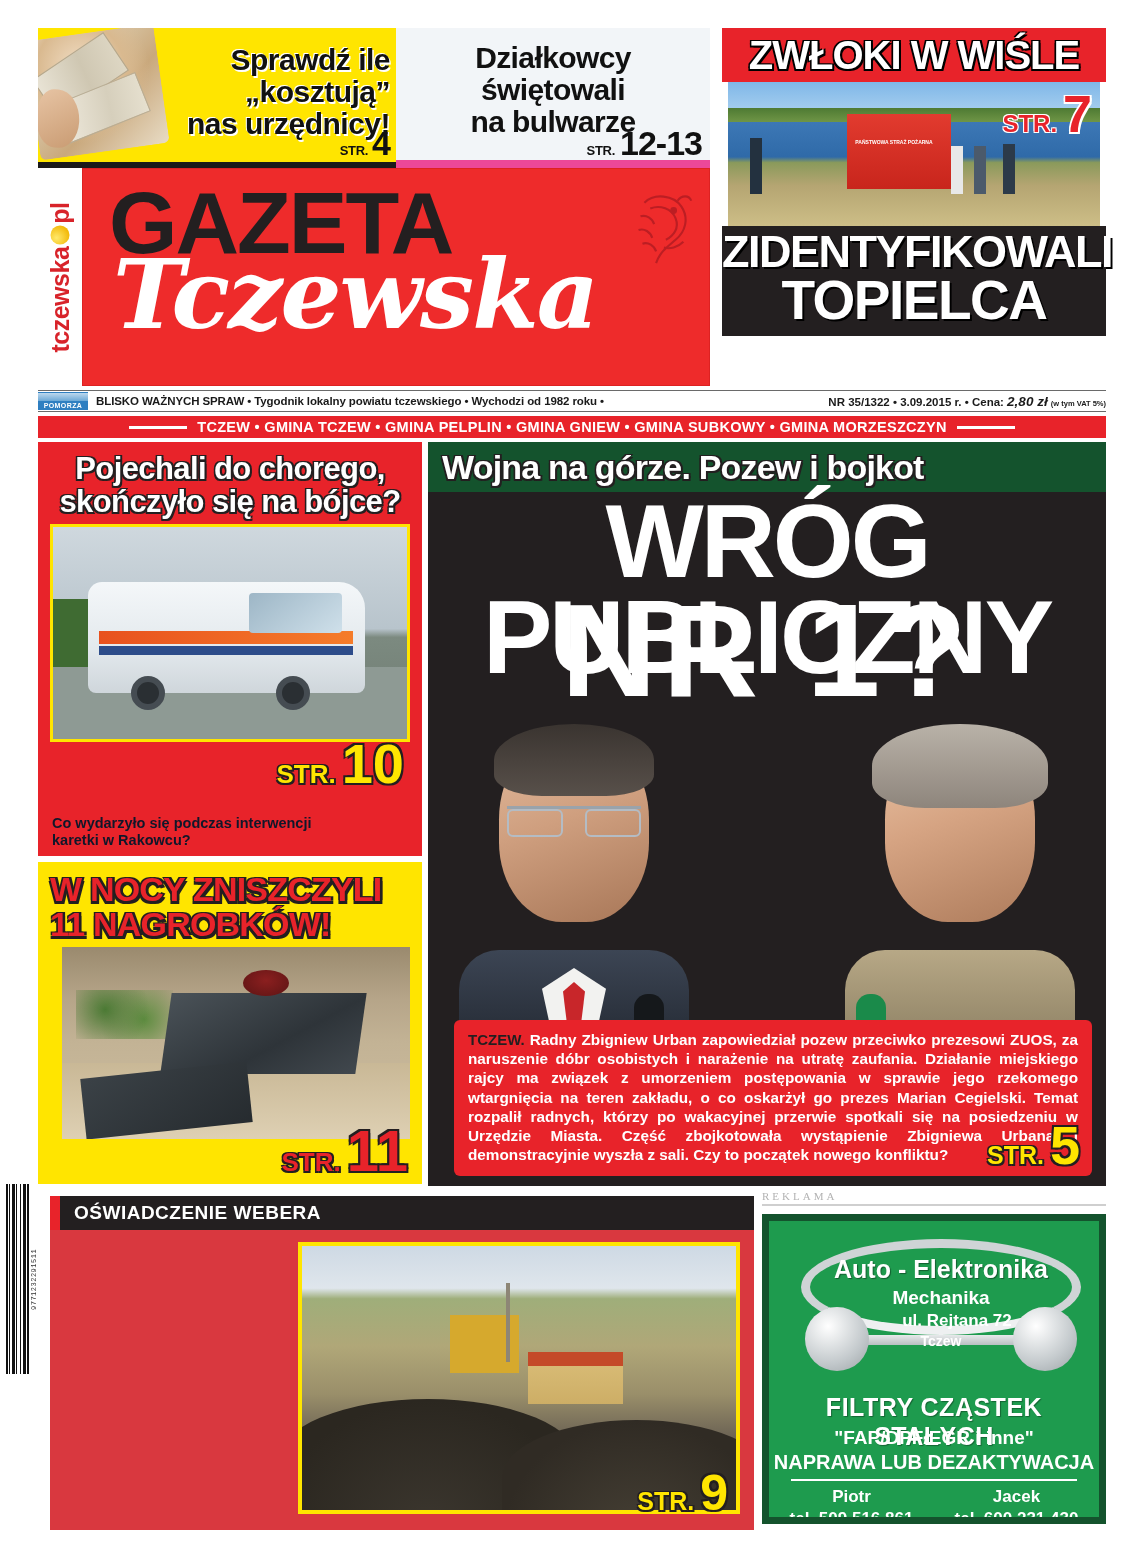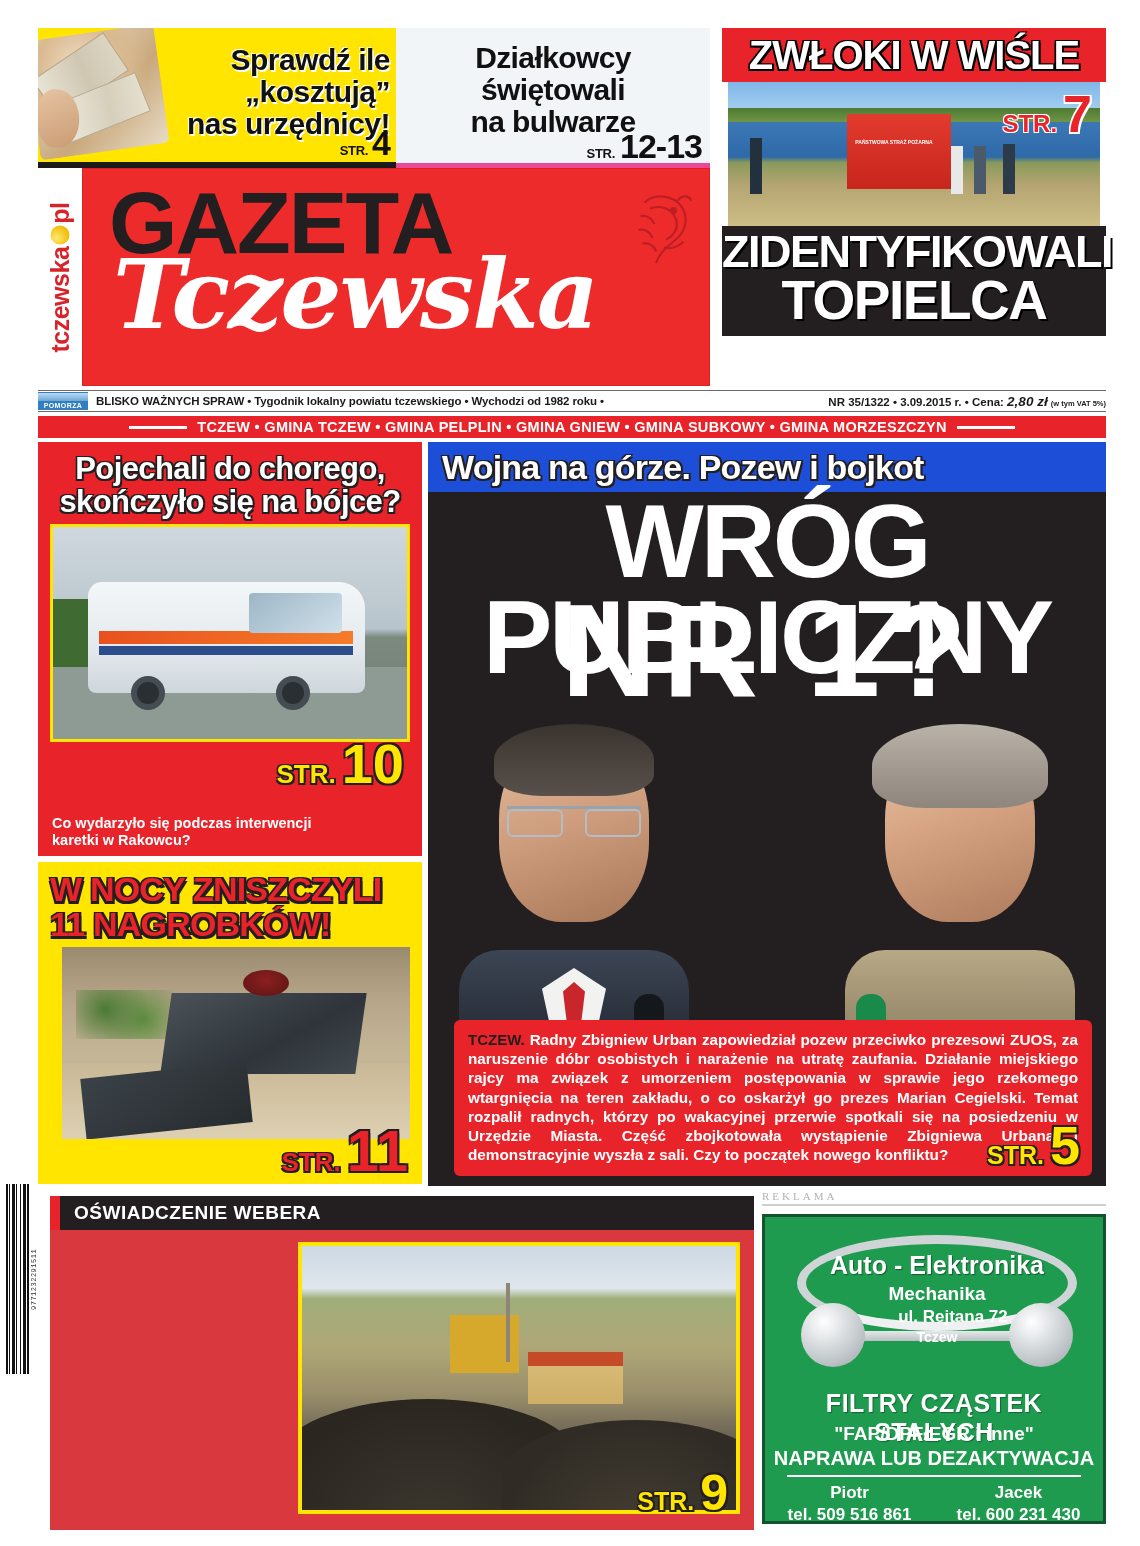--- a/index.html
+++ b/index.html
@@ -46,21 +46,21 @@
     text-align:right;
     font-size:30px; font-weight:bold; line-height:1.06; color:#111;
     letter-spacing:-0.5px;
     text-shadow: 1.5px 1.5px 0 #ffffff, -1px -1px 0 #ffffff;
   }
   .teaser-yellow .str-wrap {
     position:absolute; right:6px; bottom:4px; display:flex; align-items:baseline; gap:4px;
   }
   .teaser-white {
     position:relative; width:314px; height:140px; background:#f2f5f8;
-    border-bottom:5px solid #ec4899;
+    border-bottom:8px solid #ec4899;
   }
   .teaser-white .tw-text {
     position:absolute; left:6px; top:14px; width:302px;
     text-align:center; font-size:30px; font-weight:bold;
     line-height:1.06; color:#111; letter-spacing:-0.6px;
   }
   .teaser-white .str-wrap {
     position:absolute; right:8px; bottom:2px; display:flex; align-items:baseline; gap:5px;
   }
   .str-lbl { font-size:13px; font-weight:bold; color:#111; letter-spacing:-0.3px; }
@@ -220,21 +220,21 @@
   .amb-photo .wheel { position:absolute; bottom:14%; width:34px; height:34px;
     border-radius:50%; background:#2a2f33; border:6px solid #454c52; }
   .amb-photo .w1 { left:22%; } .amb-photo .w2 { left:63%; }
   .amb-str { position:absolute; right:18px; bottom:66px; display:flex; align-items:baseline; gap:6px; }
   .amb-str .l { font-size:26px; font-weight:bold; color:#FFE500;
     text-shadow:2px 2px 0 #231f20,-1.5px -1.5px 0 #231f20,2px -1.5px 0 #231f20,-1.5px 2px 0 #231f20; }
   .amb-str .n { font-size:56px; font-weight:bold; color:#FFE500; line-height:0.8;
     text-shadow:2px 2px 0 #231f20,-2px -2px 0 #231f20,2px -2px 0 #231f20,-2px 2px 0 #231f20; }
   .amb-cap {
     position:absolute; left:14px; bottom:6px; width:340px;
-    font-size:14.5px; font-weight:bold; color:#ffffff; line-height:1.22;
+    font-size:14.5px; font-weight:bold; color:#0f172a; line-height:1.22;
   }
 
   .nag-box { position:relative; width:384px; height:322px; background:#FFE500; margin-top:6px; padding:6px; }
   .nag-head {
     font-size:34px; font-weight:bold; color:#E8232A; line-height:1.02;
     letter-spacing:-0.8px; padding:4px 4px 4px 6px;
     text-shadow: 2.5px 2.5px 0 #231f20, -1.5px -1.5px 0 #231f20, 2.5px -1.5px 0 #231f20, -1.5px 2.5px 0 #231f20;
   }
   .nag-photo {
     position:relative; height:192px; margin:2px 6px 0 18px;
@@ -265,21 +265,21 @@
   }
   .nag-str { position:absolute; right:14px; bottom:6px; display:flex; align-items:baseline; gap:6px; }
   .nag-str .l { font-size:26px; font-weight:bold; color:#E8232A;
     text-shadow:2px 2px 0 #231f20,-1.5px -1.5px 0 #231f20,2px -1.5px 0 #231f20,-1.5px 2px 0 #231f20; }
   .nag-str .n { font-size:58px; font-weight:bold; color:#E8232A; line-height:0.8;
     text-shadow:2px 2px 0 #231f20,-2px -2px 0 #231f20,2px -2px 0 #231f20,-2px 2px 0 #231f20; }
 
   
   .main { position:absolute; left:428px; top:442px; width:678px; height:744px; background:#231f20; }
   .main-kicker {
-    height:50px; background:#1d4ed8; display:flex; align-items:center; padding-left:14px;
+    height:50px; background:#14532d; display:flex; align-items:center; padding-left:14px;
   }
   .main-kicker span {
     font-size:34px; font-weight:bold; color:#ffffff; letter-spacing:-0.8px;
     text-shadow:2px 2px 0 #231f20,-1.5px -1.5px 0 #231f20,2px -1.5px 0 #231f20,-1.5px 2px 0 #231f20;
   }
   .main-h1 {
     position:absolute; left:0; top:52px; width:100%; text-align:center;
     font-size:104px; font-weight:bold; color:#ffffff; letter-spacing:-3px; line-height:0.92;
     z-index:4;
   }
@@ -406,21 +406,21 @@
     text-shadow:2px 2px 0 #231f20,-2px -2px 0 #231f20,2px -2px 0 #231f20,-2px 2px 0 #231f20; }
 
   
   .adwrap { position:absolute; left:762px; top:1190px; width:344px; height:344px; }
   .ad-label {
     font-size:11px; color:#b3b3b3; letter-spacing:3px; font-family:"Liberation Serif", serif;
     border-bottom:2px solid #cfcfcf; padding-bottom:2px; width:100%;
   }
   .ad-box {
     margin-top:8px; width:100%; height:310px; background:#1E9B4E; position:relative;
-    border:3px solid #14532d; overflow:hidden;
+    border:7px solid #14532d; overflow:hidden;
   }
   .ad-car {
     position:absolute; left:22px; top:18px; width:300px; height:138px;
   }
   .ad-car .body-oval {
     position:absolute; left:10px; top:0; width:280px; height:96px;
     border:9px solid #cfd4d6; border-radius:50%;
     border-bottom-color:#eef0f1;
     background:transparent;
   }

